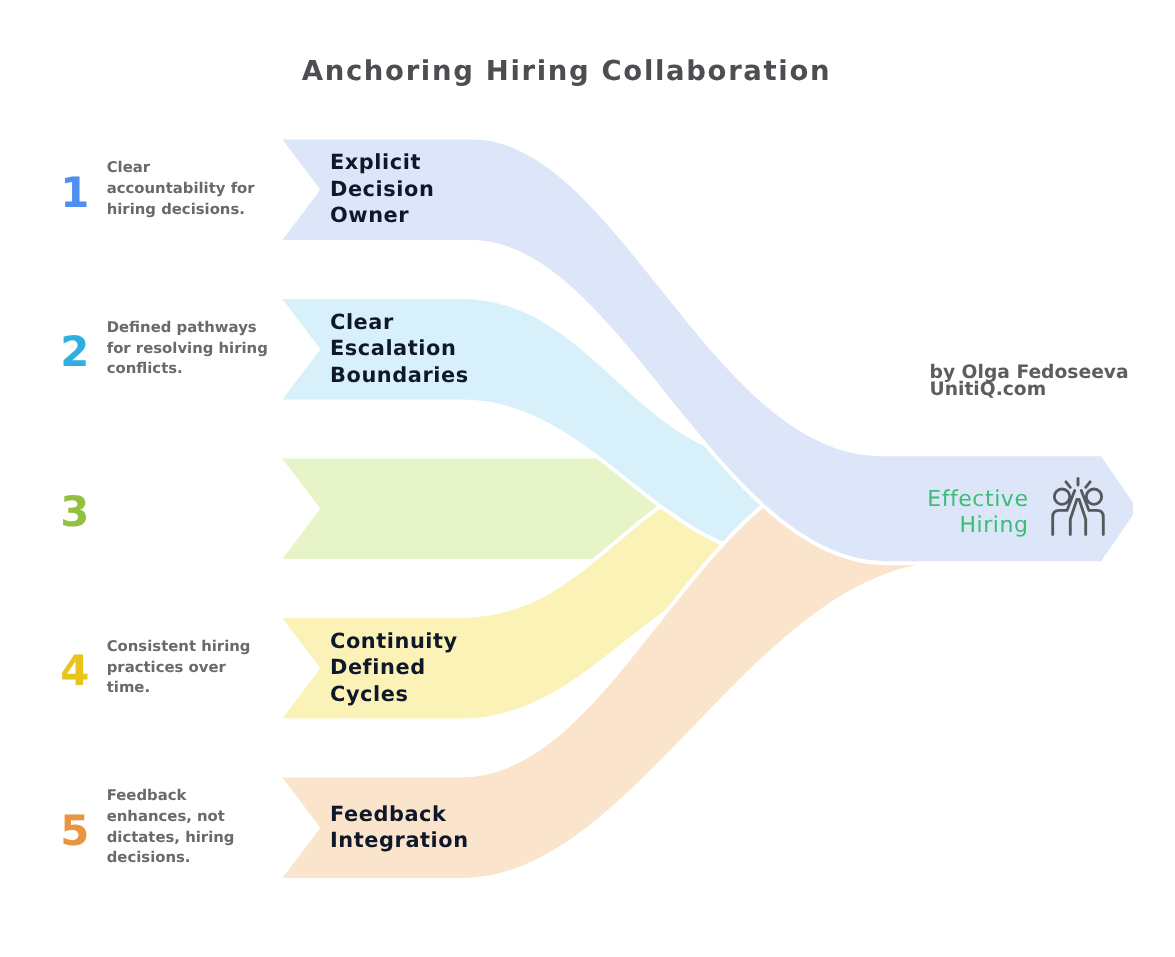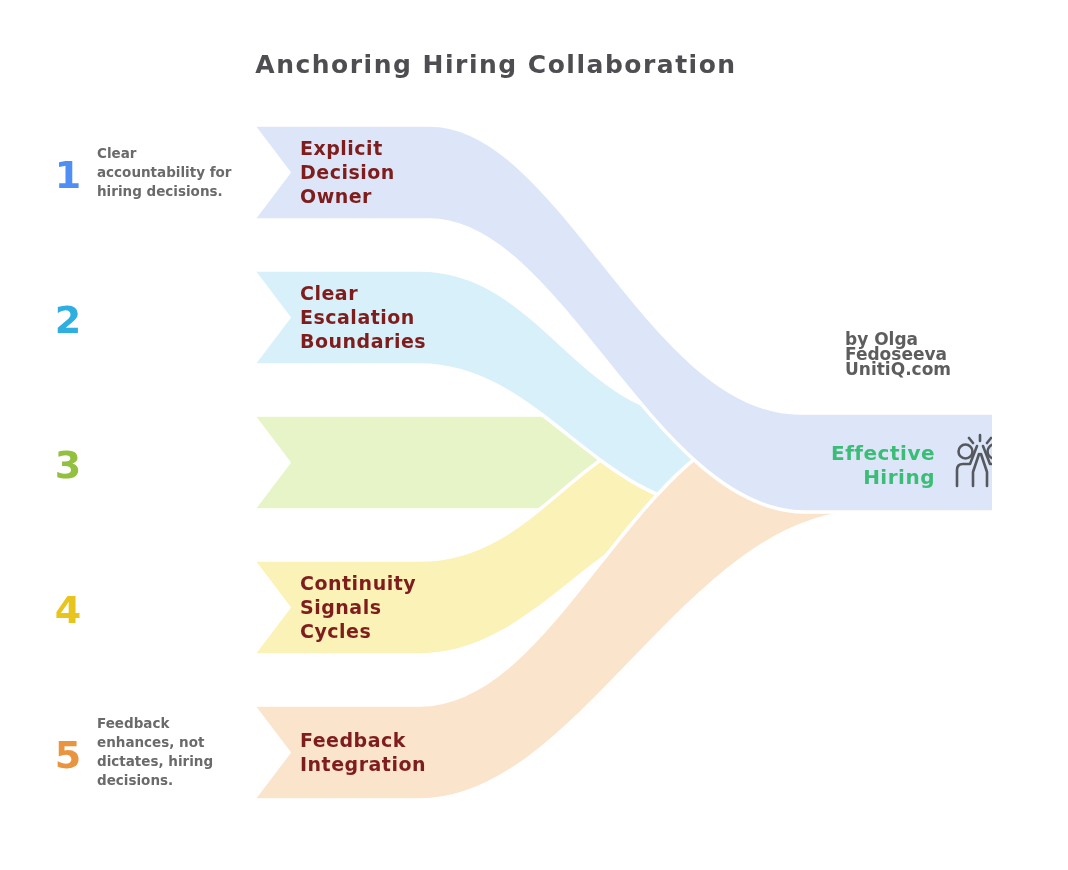--- a/index.html
+++ b/index.html
@@ -3,20 +3,21 @@
 <meta charset="utf-8">
 <style>
   html, body { margin: 0; padding: 0; background: #ffffff; }
   .canvas {
     position: relative;
     width: 992px;
     height: 870px;
     background: #ffffff;
     overflow: hidden;
     font-family: "DejaVu Sans", "Liberation Sans", sans-serif;
+    padding-left: 38px;
   }
   .title {
     position: absolute;
     top: 50px; left: 0; right: 0;
     text-align: center;
     font-size: 25px;
     font-weight: bold;
     letter-spacing: 1.5px;
     color: #4e4e52;
   }
@@ -42,33 +43,33 @@
     color: #6a6a6a;
     white-space: pre-line;
   }
   .band-label {
     position: absolute;
     left: 300px;
     transform: translateY(-50%);
     font-size: 19px;
     font-weight: bold;
     line-height: 24px;
-    color: #7f1d1d;
+    color: #0f172a;
     white-space: pre-line;
     letter-spacing: 0.5px;
   }
   .result-label {
     position: absolute;
     left: 770px;
     width: 165px;
     top: 465px;
     transform: translateY(-50%);
     text-align: right;
     font-size: 20px;
-    font-weight: bold;
+    font-weight: normal;
     line-height: 24px;
     white-space: pre-line;
     letter-spacing: 0.5px;
   }
   .attribution {
     position: absolute;
     left: 845px;
     top: 332px;
     font-size: 17px;
     font-weight: 600;
@@ -101,29 +102,35 @@
 
   <div class="row-number" style="top: 175px; color: rgb(79, 142, 242);">1</div>
   <div class="row-desc" style="top:172px">Clear
 accountability for
 hiring decisions.</div>
   <div class="band-label" style="top:172px">Explicit
 Decision
 Owner</div>
 
   <div class="row-number" style="top: 320px; color: rgb(47, 175, 223);">2</div>
+  <div class="row-desc" style="top:317px">Defined pathways
+for resolving hiring
+conflicts.</div>
   <div class="band-label" style="top:317px">Clear
 Escalation
 Boundaries</div>
 
   <div class="row-number" style="top: 465px; color: rgb(147, 192, 63);">3</div>
 
   <div class="row-number" style="top: 610px; color: rgb(231, 197, 28);">4</div>
+  <div class="row-desc" style="top:607px">Consistent hiring
+practices over
+time.</div>
   <div class="band-label" style="top:607px">Continuity
-Signals
+Defined
 Cycles</div>
 
   <div class="row-number" style="top: 755px; color: rgb(233, 149, 63);">5</div>
   <div class="row-desc" style="top:752px">Feedback
 enhances, not
 dictates, hiring
 decisions.</div>
   <div class="band-label" style="top:752px">Feedback
 Integration</div>
 

